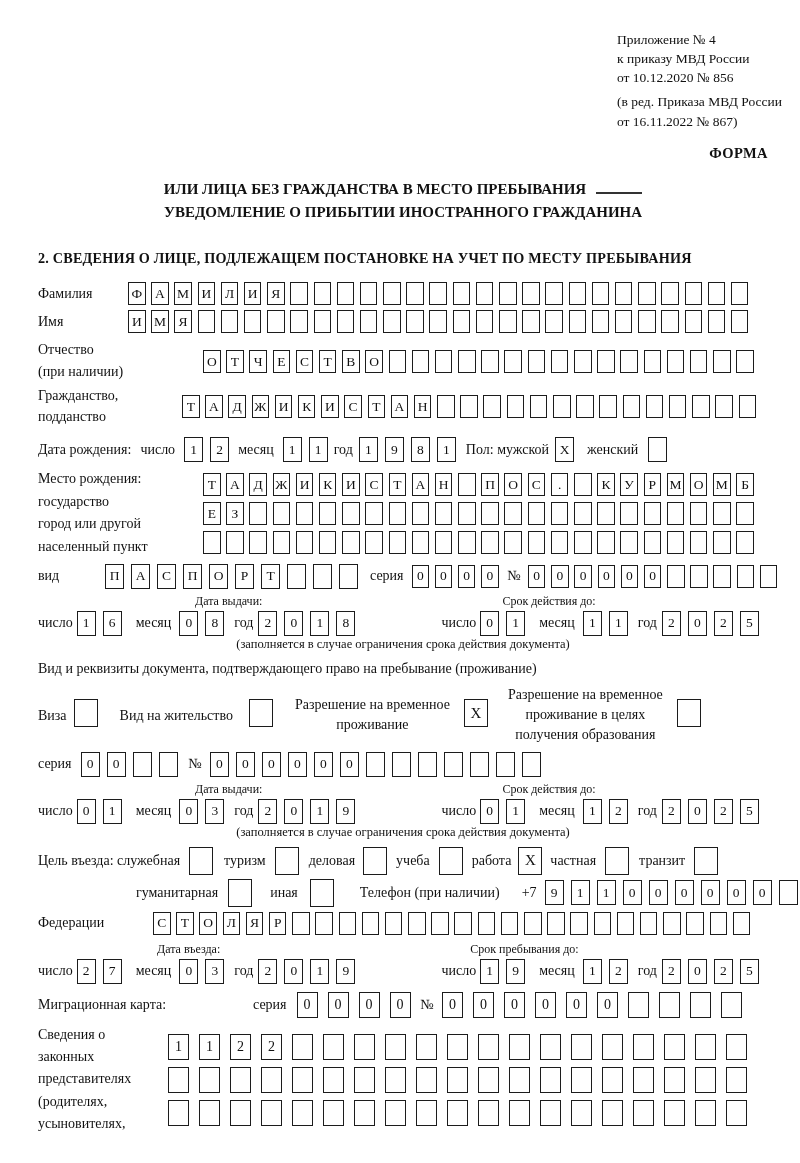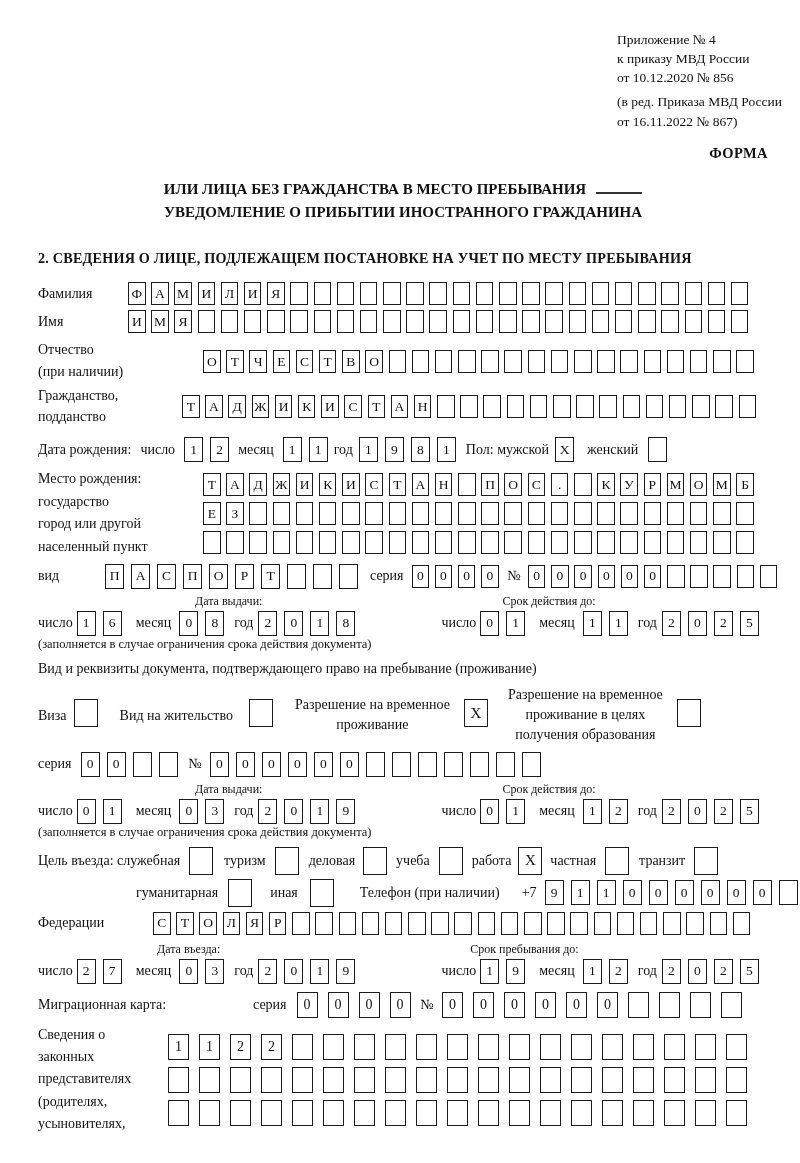--- a/index.html
+++ b/index.html
@@ -36,21 +36,21 @@
     box-sizing:border-box;flex:none;border:1.6px solid #1c1c1c;background:#fff;
     display:flex;align-items:center;justify-content:center;
     font-size:13.5px;line-height:1;
   }
   .cells.sm .cell{width:17.5px;height:23px;}
   .cells.md .cell{width:19px;height:25px;}
   .cells.lg .cell{width:21px;height:26px;font-size:14px;}
   .cells.cb .cell{width:24px;height:28px;font-size:15px;}
 
   .mrows{display:flex;flex-direction:column;gap:6px;}
-  .note{font-size:12.5px;text-align:left;margin-top:1px;}
+  .note{font-size:12.5px;text-align:center;margin-top:1px;}
   .dates-head{display:flex;font-size:12px;margin-top:5px;}
   .plain{font-size:14px;}
   .center-lines{text-align:center;line-height:1.45;}
   .center-lines span{display:block;}
 </style>
 </head>
 <body>
 
 <div class="page">
 

